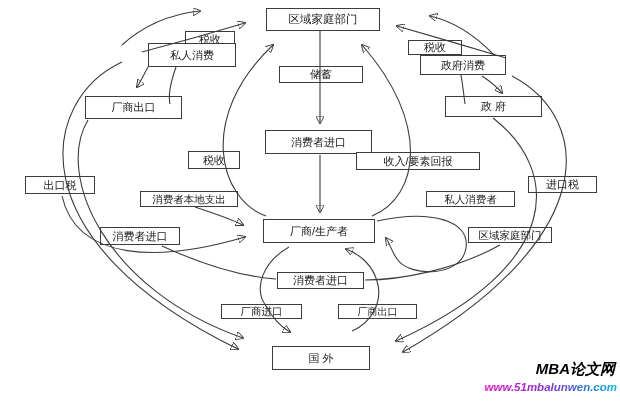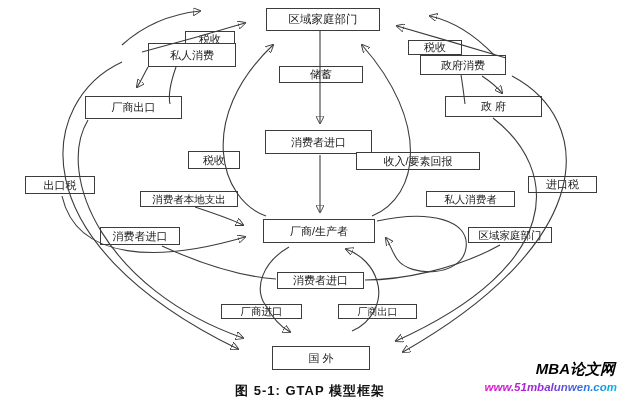--- a/index.html
+++ b/index.html
@@ -134,18 +134,17 @@
 
     <path d="M 377 221 C 432 209 470 221 466 248 C 462 277 410 278 397 259 C 391 250 390 244 386 238" marker-end="url(#ah)"></path>
 
     <path d="M 289 247 C 263 262 253 288 266 306 C 271 315 279 326 290 332" marker-end="url(#ah)"></path>
     <path d="M 352 331 C 373 322 383 300 377 281 C 373 267 362 255 346 249" marker-end="url(#ah)"></path>
 
     <path d="M 162 246 C 210 268 248 277 276 279"></path>
     <path d="M 500 245 C 455 270 400 280 365 280"></path>
   </svg>
 
-  <div class="caption">图 5-1: GTAP 模型框架</div>
 
   <div class="wm-title">MBA论文网</div>
   <div class="wm-url">www.51mbalunwen.com</div>
 
 </div>
 
 </body></html>

